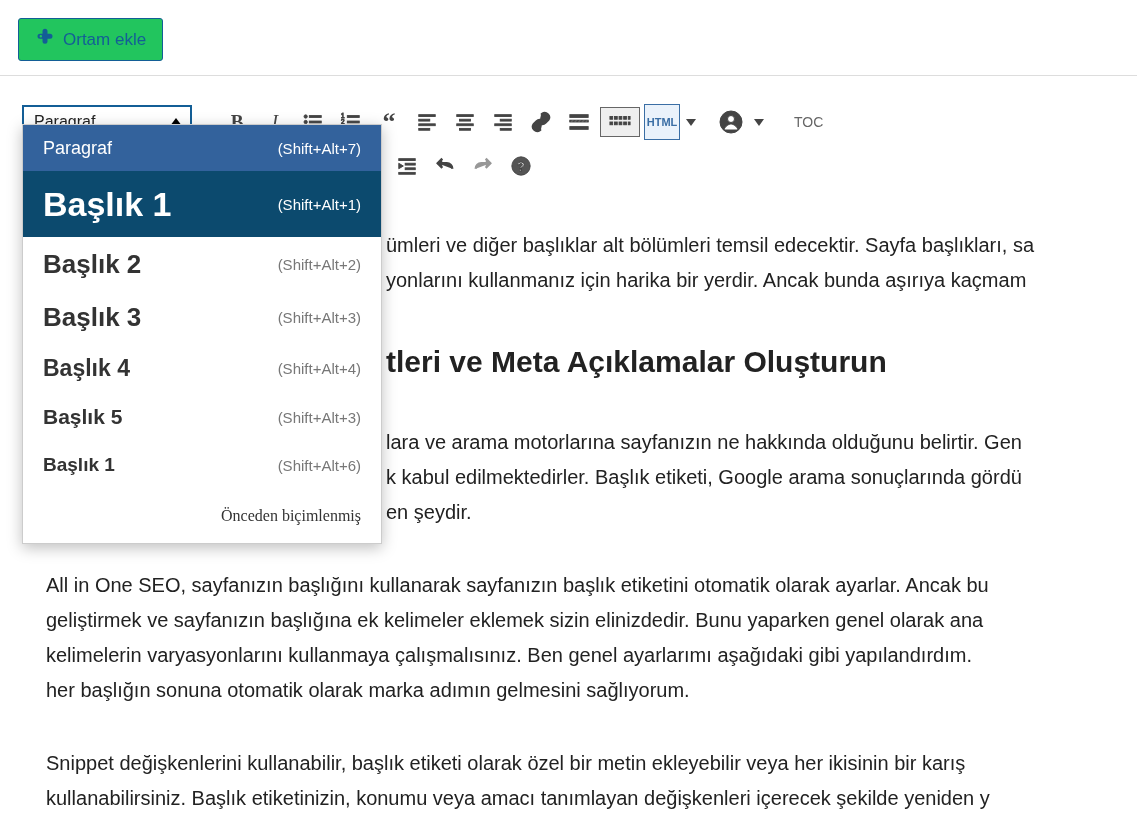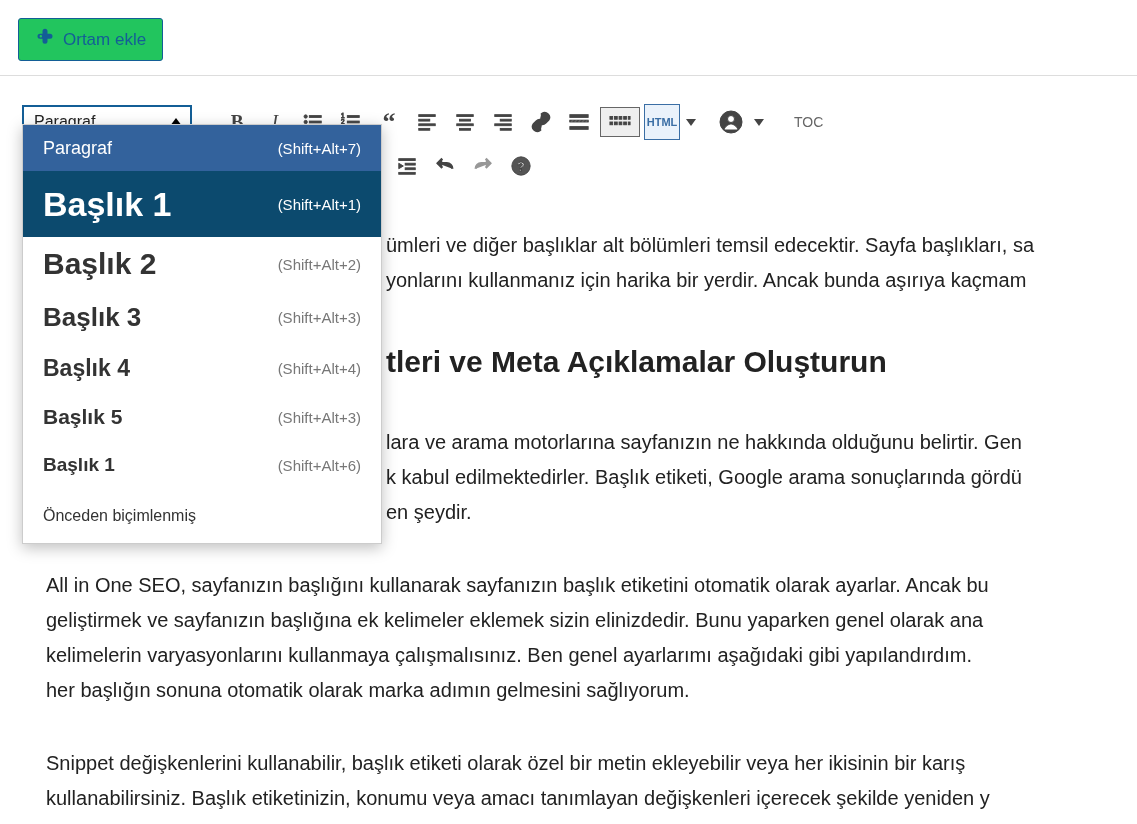--- a/index.html
+++ b/index.html
@@ -138,30 +138,30 @@
   .format-item.hovered {
     background: #0c4a6e;
     color: #fff;
   }
   .format-item.hovered .shortcut { color: #fff; }
 
   .fmt-para { height: 46px; font-size: 18px; }
   .fmt-h1   { height: 66px; }
   .fmt-h1 .lbl { font-size: 34px; font-weight: 800; }
   .fmt-h2   { height: 54px; }
-  .fmt-h2 .lbl { font-size: 30px; font-weight: 700; }
+  .fmt-h2 .lbl { font-size: 26px; font-weight: 700; }
   .fmt-h3   { height: 52px; }
   .fmt-h3 .lbl { font-size: 26px; font-weight: 700; }
   .fmt-h4   { height: 50px; }
   .fmt-h4 .lbl { font-size: 23px; font-weight: 700; }
   .fmt-h5   { height: 48px; }
   .fmt-h5 .lbl { font-size: 21px; font-weight: 700; }
   .fmt-h6   { height: 48px; }
   .fmt-h6 .lbl { font-size: 19px; font-weight: 700; }
-  .fmt-pre  { height: 54px; font-family: Liberation Sans, sans-serif; font-size: 16px; }
+  .fmt-pre  { height: 54px; font-family: Liberation Serif, serif; font-size: 16px; justify-content: flex-end; }
 
   
   .editor {
     padding: 40px 0 0 46px;
     font-size: 20px;
     line-height: 1.75;
     color: #222;
     width: 1137px;
   }
   .editor p { margin-bottom: 38px; }

